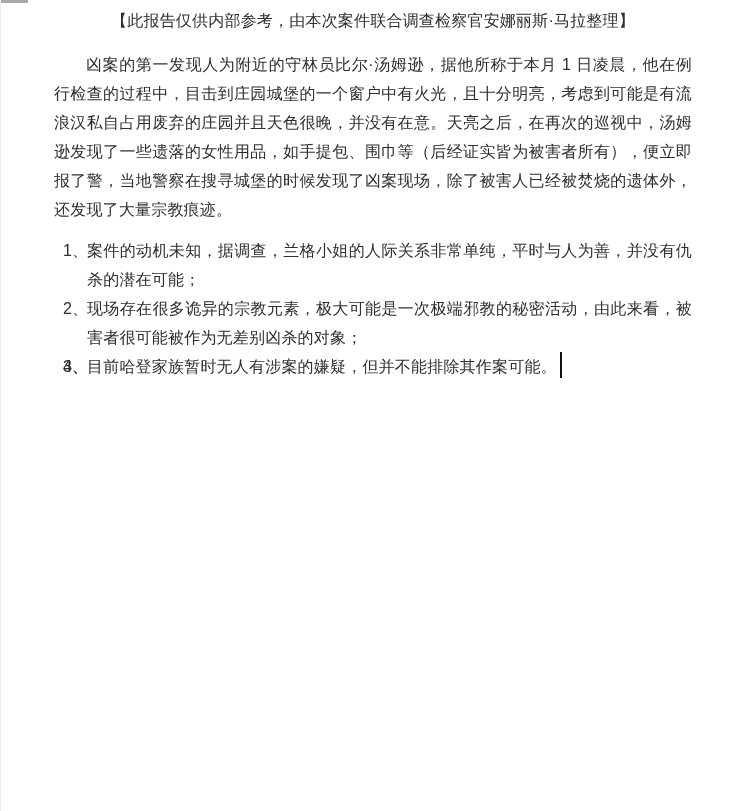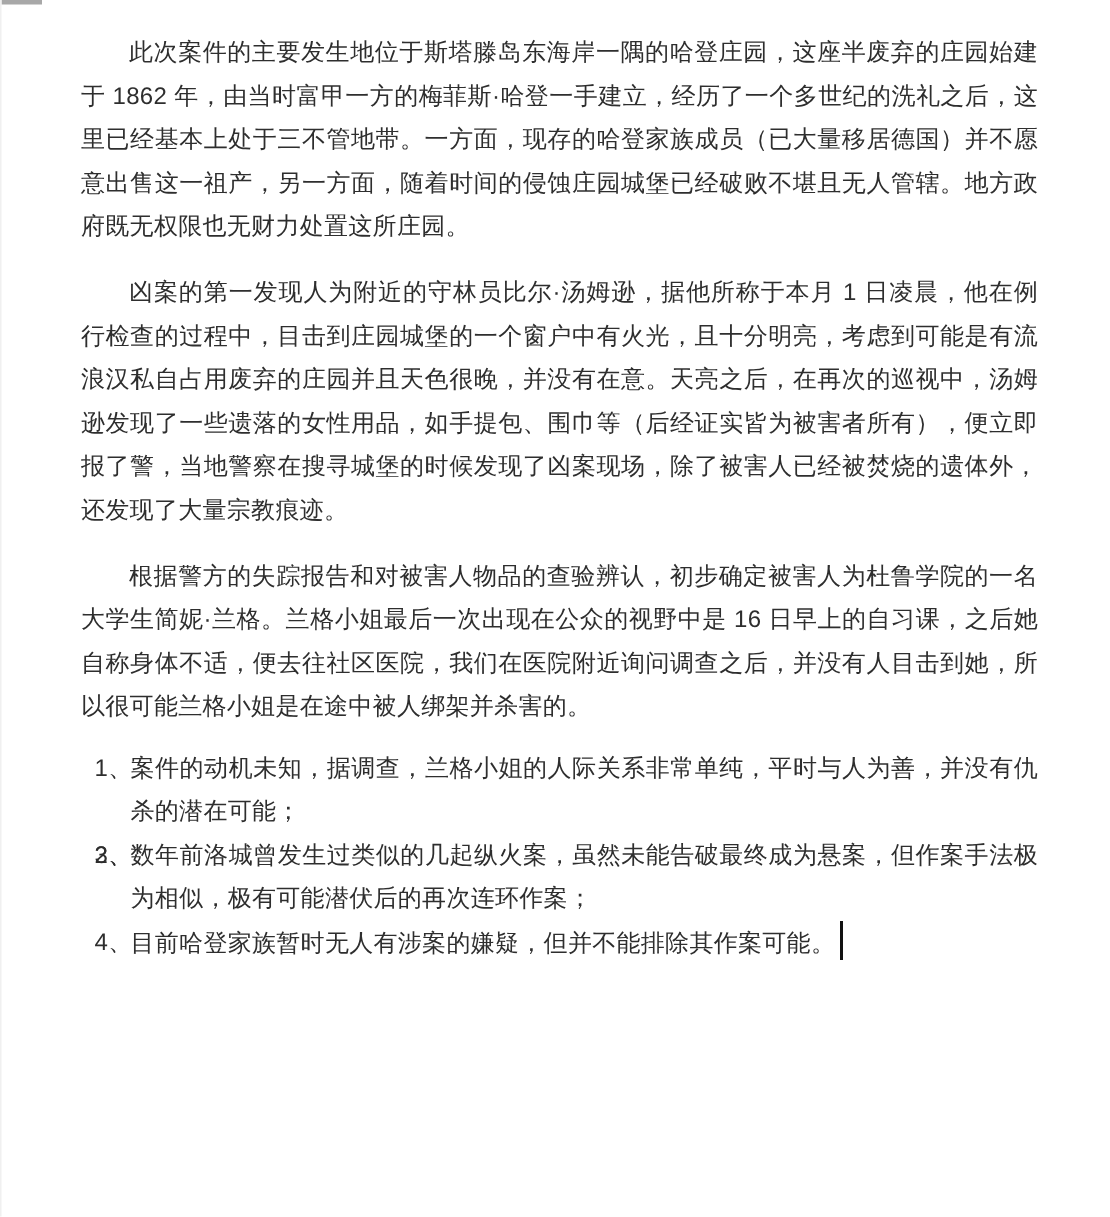--- a/index.html
+++ b/index.html
@@ -65,42 +65,41 @@
     vertical-align: -6px;
   }
 </style>
 </head>
 <body>
 
 <div class="edge-artifact"></div>
 
 <div class="document">
 
+  <div class="doc-title">【此报告仅供内部参考，由本次案件联合调查检察官安娜丽斯·马拉整理】</div>
 
-  <p class="para">此次案件的主要发生地位于斯塔滕岛东海岸一隅的哈登庄园，这座半废弃的庄园始建于 1862 年，由当时富甲一方的梅菲斯·哈登一手建立，经历了一个多世纪的洗礼之后，这里已经基本上处于三不管地带。一方面，现存的哈登家族成员（已大量移居德国）并不愿意出售这一祖产，另一方面，随着时间的侵蚀庄园城堡已经破败不堪且无人管辖。地方政府既无权限也无财力处置这所庄园。</p>
 
   <p class="para">凶案的第一发现人为附近的守林员比尔·汤姆逊，据他所称于本月 1 日凌晨，他在例行检查的过程中，目击到庄园城堡的一个窗户中有火光，且十分明亮，考虑到可能是有流浪汉私自占用废弃的庄园并且天色很晚，并没有在意。天亮之后，在再次的巡视中，汤姆逊发现了一些遗落的女性用品，如手提包、围巾等（后经证实皆为被害者所有），便立即报了警，当地警察在搜寻城堡的时候发现了凶案现场，除了被害人已经被焚烧的遗体外，还发现了大量宗教痕迹。</p>
 
-  <p class="para">根据警方的失踪报告和对被害人物品的查验辨认，初步确定被害人为杜鲁学院的一名大学生简妮·兰格。兰格小姐最后一次出现在公众的视野中是 16 日早上的自习课，之后她自称身体不适，便去往社区医院，我们在医院附近询问调查之后，并没有人目击到她，所以很可能兰格小姐是在途中被人绑架并杀害的。</p>
 
 
   <div class="numbered-list">
 
     <div class="list-item">
       <span class="list-num">1、</span>
       <span>案件的动机未知，据调查，兰格小姐的人际关系非常单纯，平时与人为善，并没有仇杀的潜在可能；</span>
     </div>
 
     <div class="list-item">
       <span class="list-num">2、</span>
+      <span>现场存在很多诡异的宗教元素，极大可能是一次极端邪教的秘密活动，由此来看，被害者很可能被作为无差别凶杀的对象；</span>
     </div>
 
     <div class="list-item">
       <span class="list-num">3、</span>
-      <span>数年前洛城曾发生过类似的几起纵火案，虽然未能告破最终成为悬案，但作案手法极为相似，极有可能潜伏后的再次连环作案；</span>
     </div>
 
     <div class="list-item">
       <span class="list-num">4、</span>
       <span>目前哈登家族暂时无人有涉案的嫌疑，但并不能排除其作案可能。</span><span class="caret"></span>
     </div>
 
   </div>
 
 </div>

